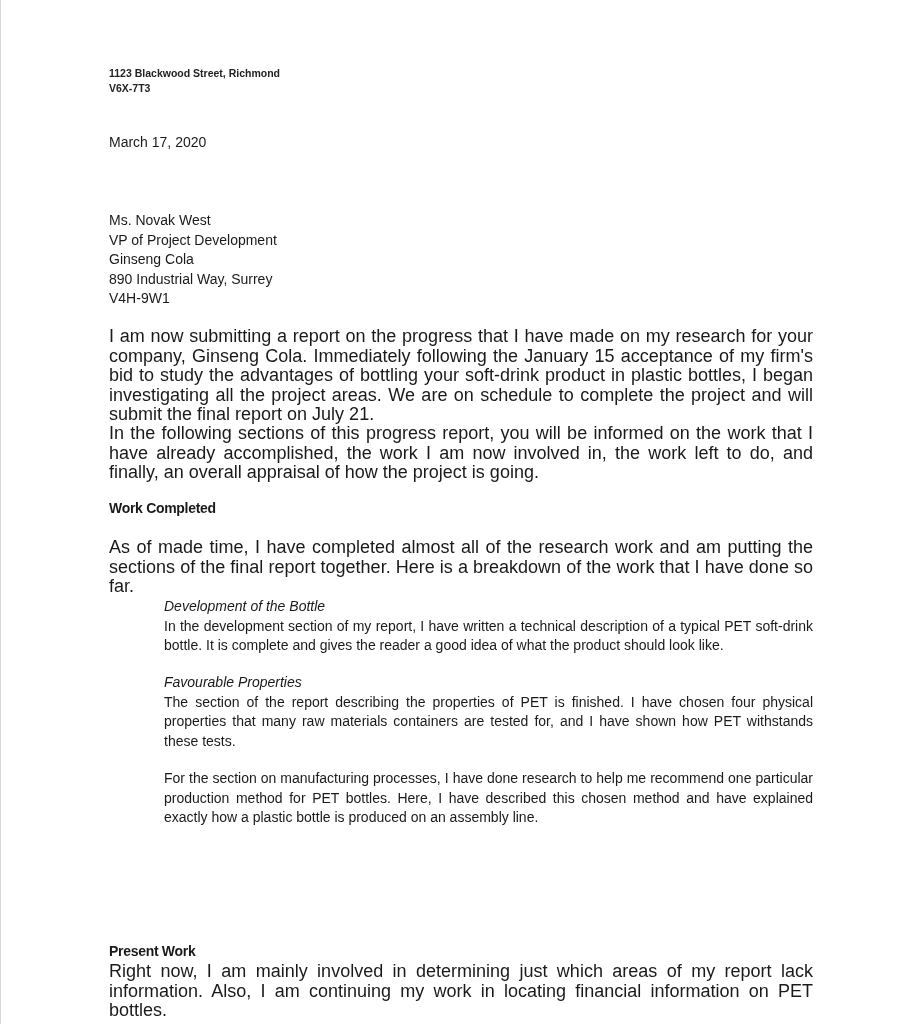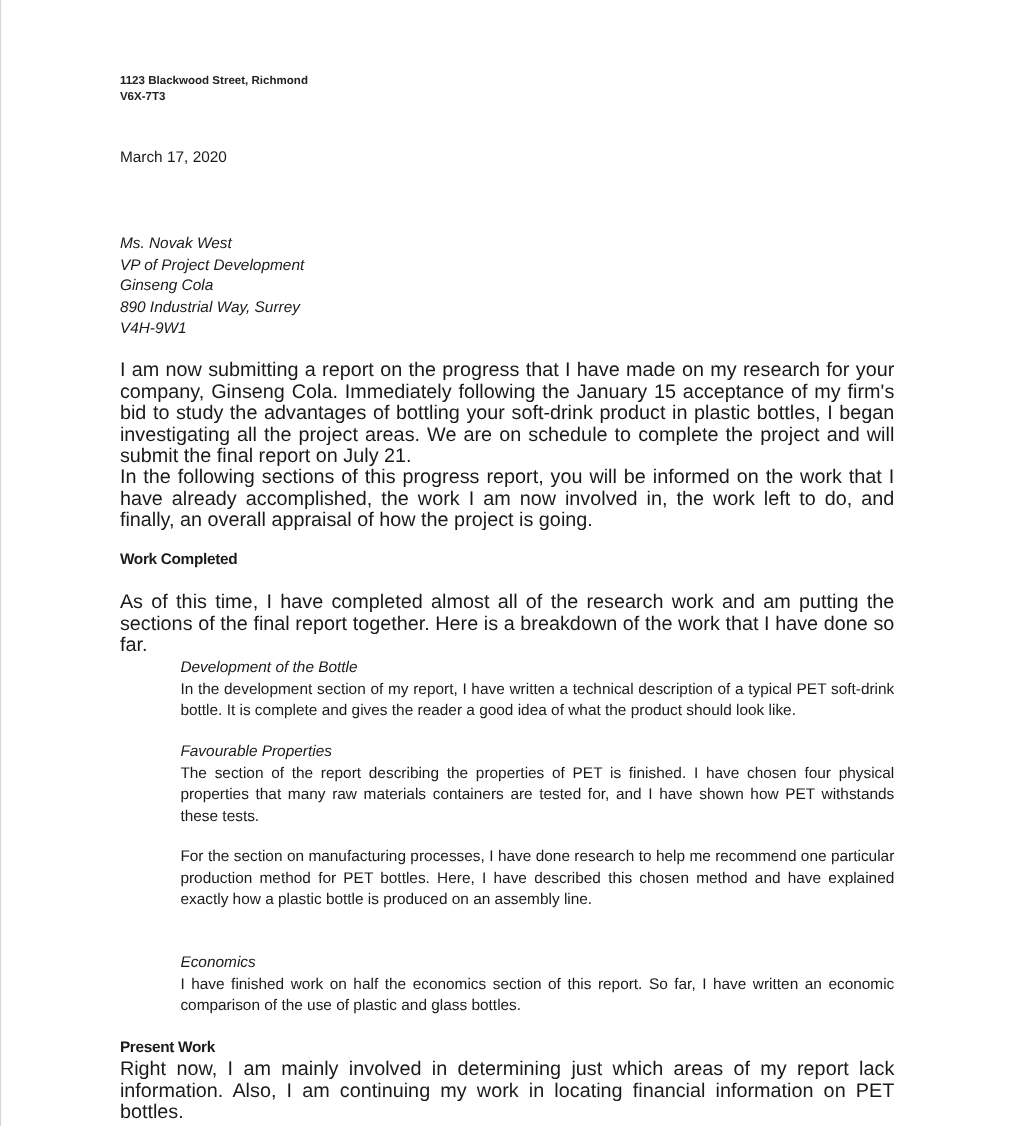--- a/index.html
+++ b/index.html
@@ -16,21 +16,21 @@
       box-sizing: border-box;
     }
     .abs { position: absolute; margin: 0; }
     .company { left: 108px; top: 40px; font-size: 20px; color: #5a8a3c; letter-spacing: 0.2px; }
     .addr { left: 108px; font-size: 10.5px; color: #222; font-weight: bold; }
     .t14 { font-size: 14px; line-height: 19.5px; }
     .text { left: 108px; width: 704px; font-size: 18px; line-height: 19.5px; text-align: justify; }
     .sub { left: 163px; width: 649px; font-size: 14px; line-height: 19.5px; text-align: justify; }
     .sub .h { font-style: italic; display: block; }
     .bold { font-weight: bold; font-size: 14px; left: 108px; letter-spacing: -0.3px; }
-    .line { display: block; font-style: italic; }
+    .line { display: block; }
   </style>
 </head>
 <body>
 
 <div class="page">
 
   <div class="abs addr" style="top:67px">1123 Blackwood Street, Richmond</div>
   <div class="abs addr" style="top:82px">V6X-7T3</div>
 
   <div class="abs t14" style="left:108px; top:133px">March 17, 2020</div>
@@ -42,37 +42,33 @@
     <span class="line">890 Industrial Way, Surrey</span>
     <span class="line">V4H-9W1</span>
   </div>
 
   <p class="abs text" style="top:327px">I am now submitting a report on the progress that I have made on my research for your company, Ginseng Cola. Immediately following the January 15 acceptance of my firm's bid to study the advantages of bottling your soft-drink product in plastic bottles, I began investigating all the project areas. We are on schedule to complete the project and will submit the final report on July 21.</p>
 
   <p class="abs text" style="top:424px">In the following sections of this progress report, you will be informed on the work that I have already accomplished, the work I am now involved in, the work left to do, and finally, an overall appraisal of how the project is going.</p>
 
   <div class="abs bold" style="top:500px">Work Completed</div>
 
-  <p class="abs text" style="top:538px">As of this time, I have completed almost all of the research work and am putting the sections of the final report together. Here is a breakdown of the work that I have done so far.</p>
+  <p class="abs text" style="top:538px">As of made time, I have completed almost all of the research work and am putting the sections of the final report together. Here is a breakdown of the work that I have done so far.</p>
 
   <div class="abs sub" style="top:673px">
     <span class="h">Favourable Properties</span>
     <span>The section of the report describing the properties of PET is finished. I have chosen four physical properties that many raw materials containers are tested for, and I have shown how PET withstands these tests.</span>
   </div>
 
   <div class="abs sub" style="top:597px">
     <span class="h">Development of the Bottle</span>
     <span>In the development section of my report, I have written a technical description of a typical PET soft-drink bottle. It is complete and gives the reader a good idea of what the product should look like.</span>
   </div>
 
   <div class="abs sub" style="top:769px">
     <span>For the section on manufacturing processes, I have done research to help me recommend one particular production method for PET bottles. Here, I have described this chosen method and have explained exactly how a plastic bottle is produced on an assembly line.</span>
   </div>
 
-  <div class="abs sub" style="top:865px">
-    <span class="h">Economics</span>
-    <span>I have finished work on half the economics section of this report. So far, I have written an economic comparison of the use of plastic and glass bottles.</span>
-  </div>
 
   <div class="abs bold" style="top:943px">Present Work</div>
   <p class="abs text" style="top:962px">Right now, I am mainly involved in determining just which areas of my report lack information. Also, I am continuing my work in locating financial information on PET bottles.</p>
 
 </div>
 
 </body></html>

